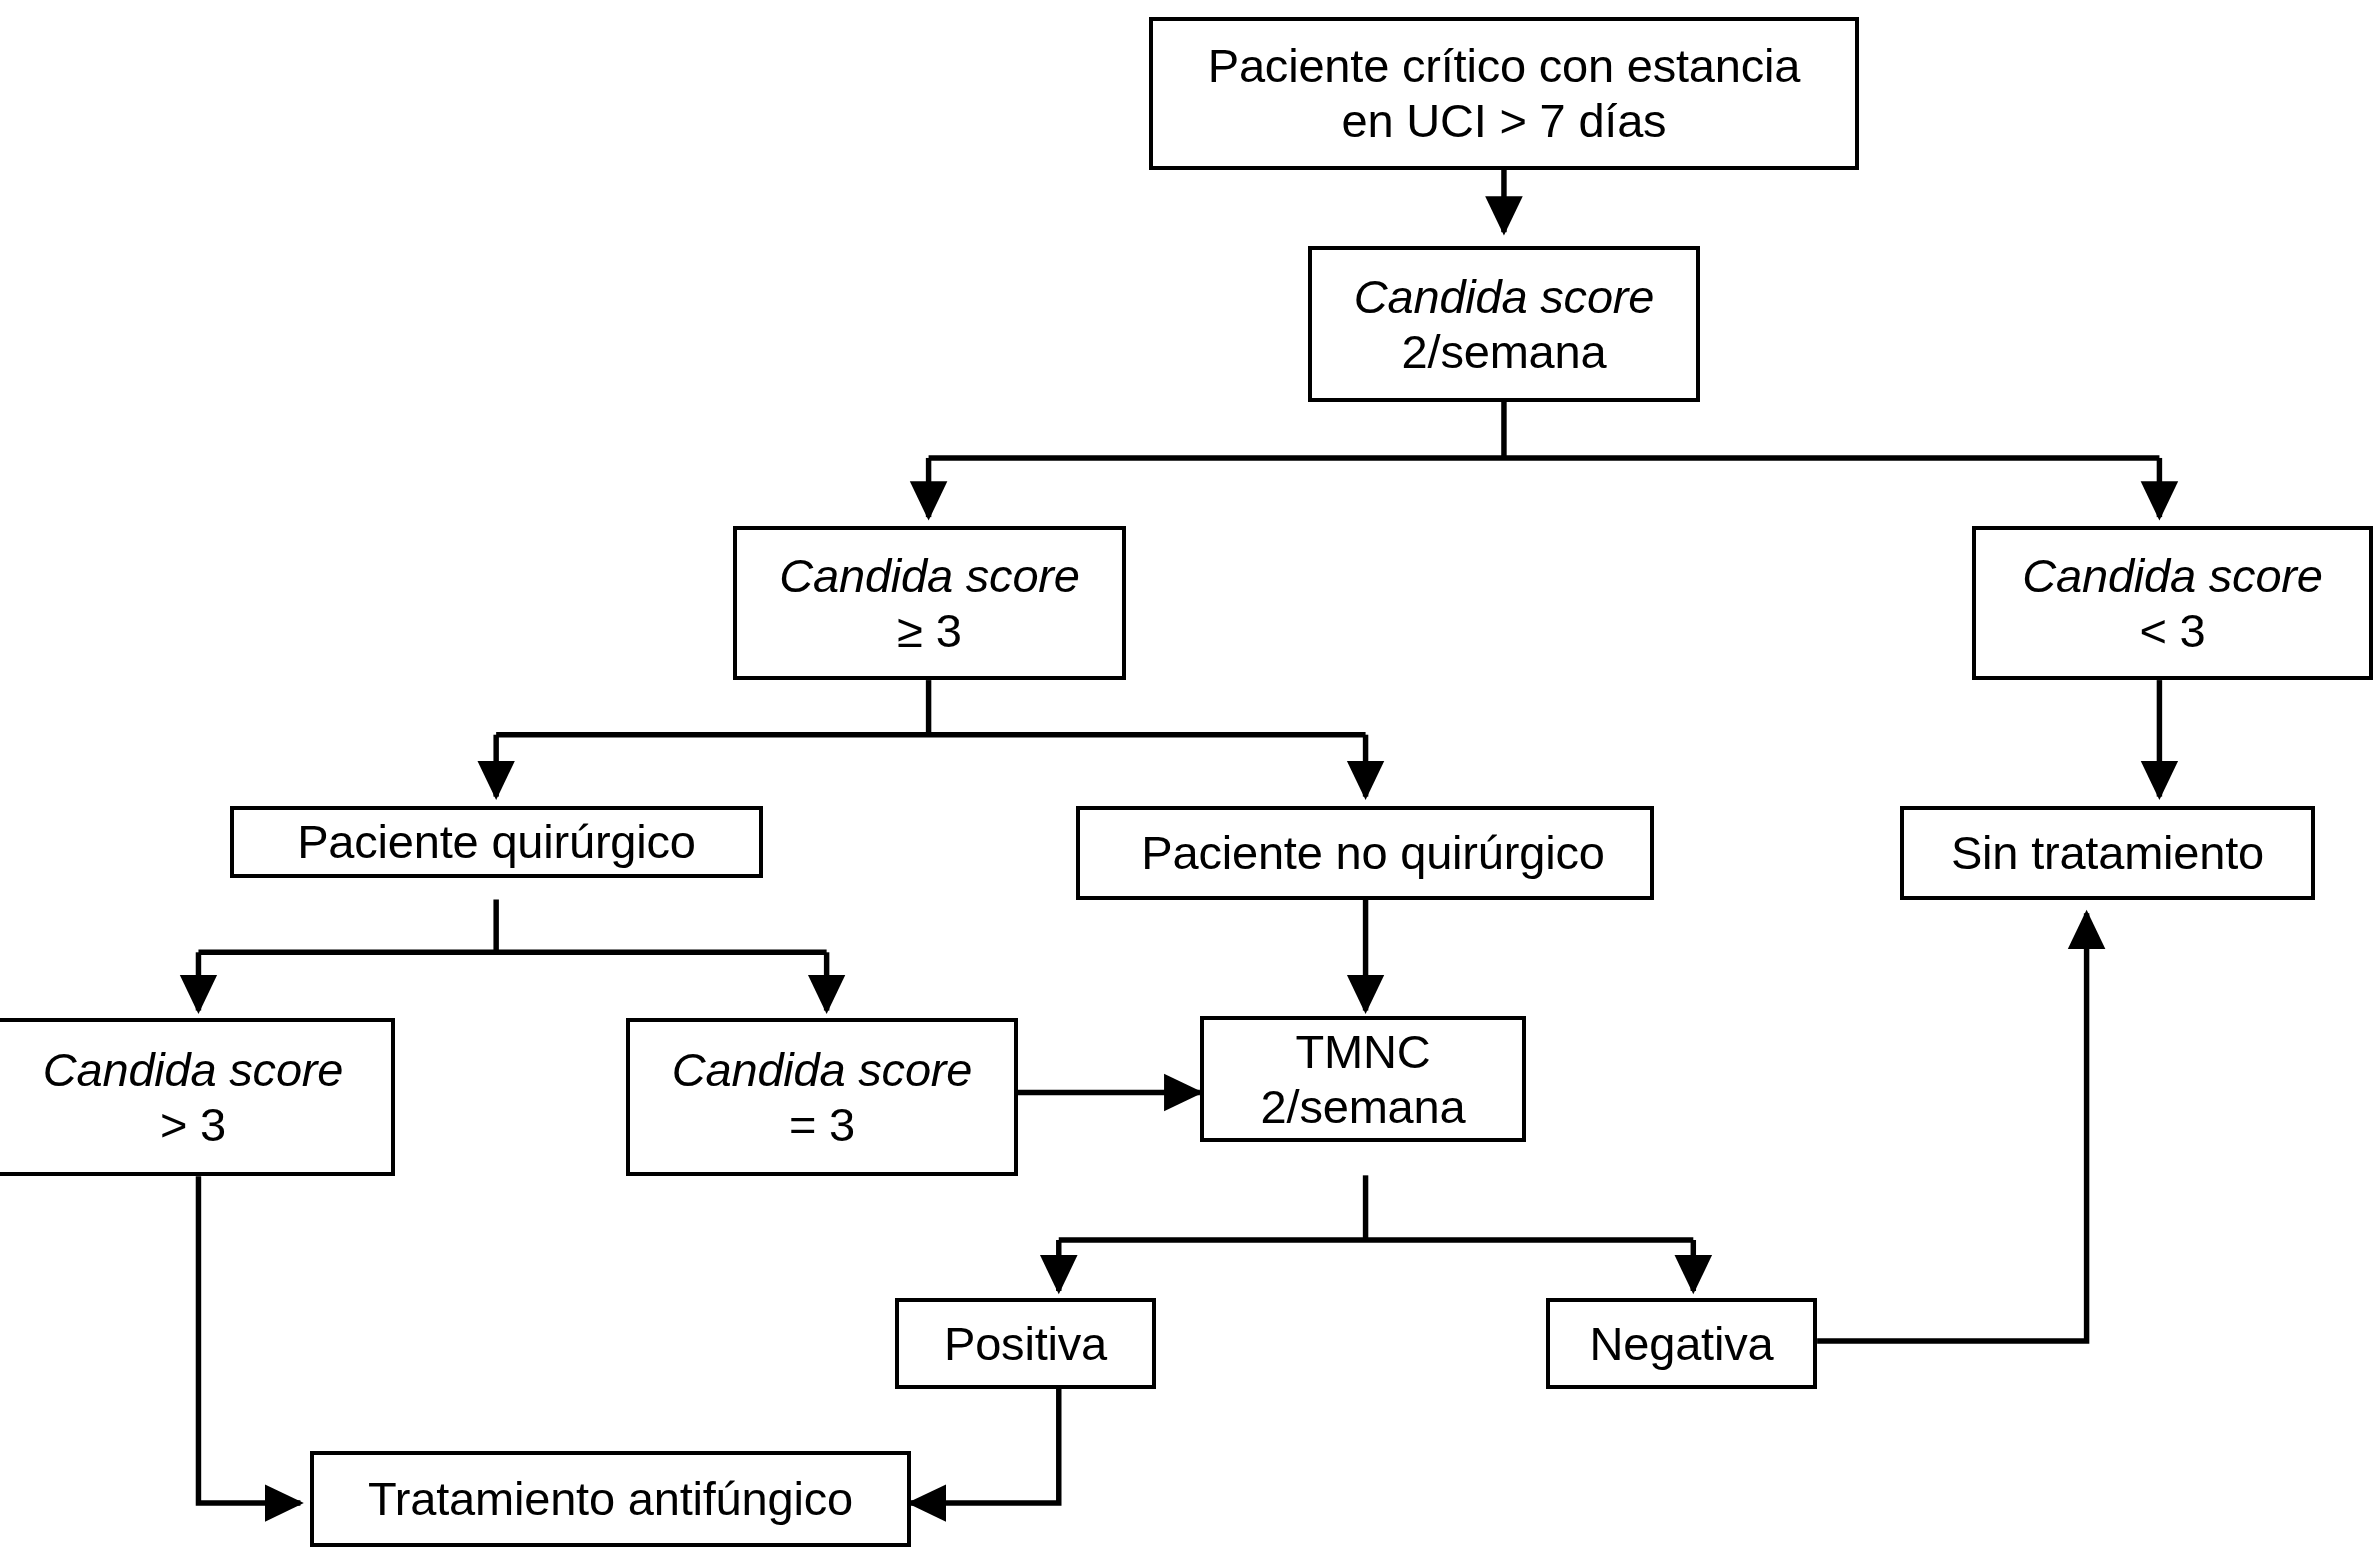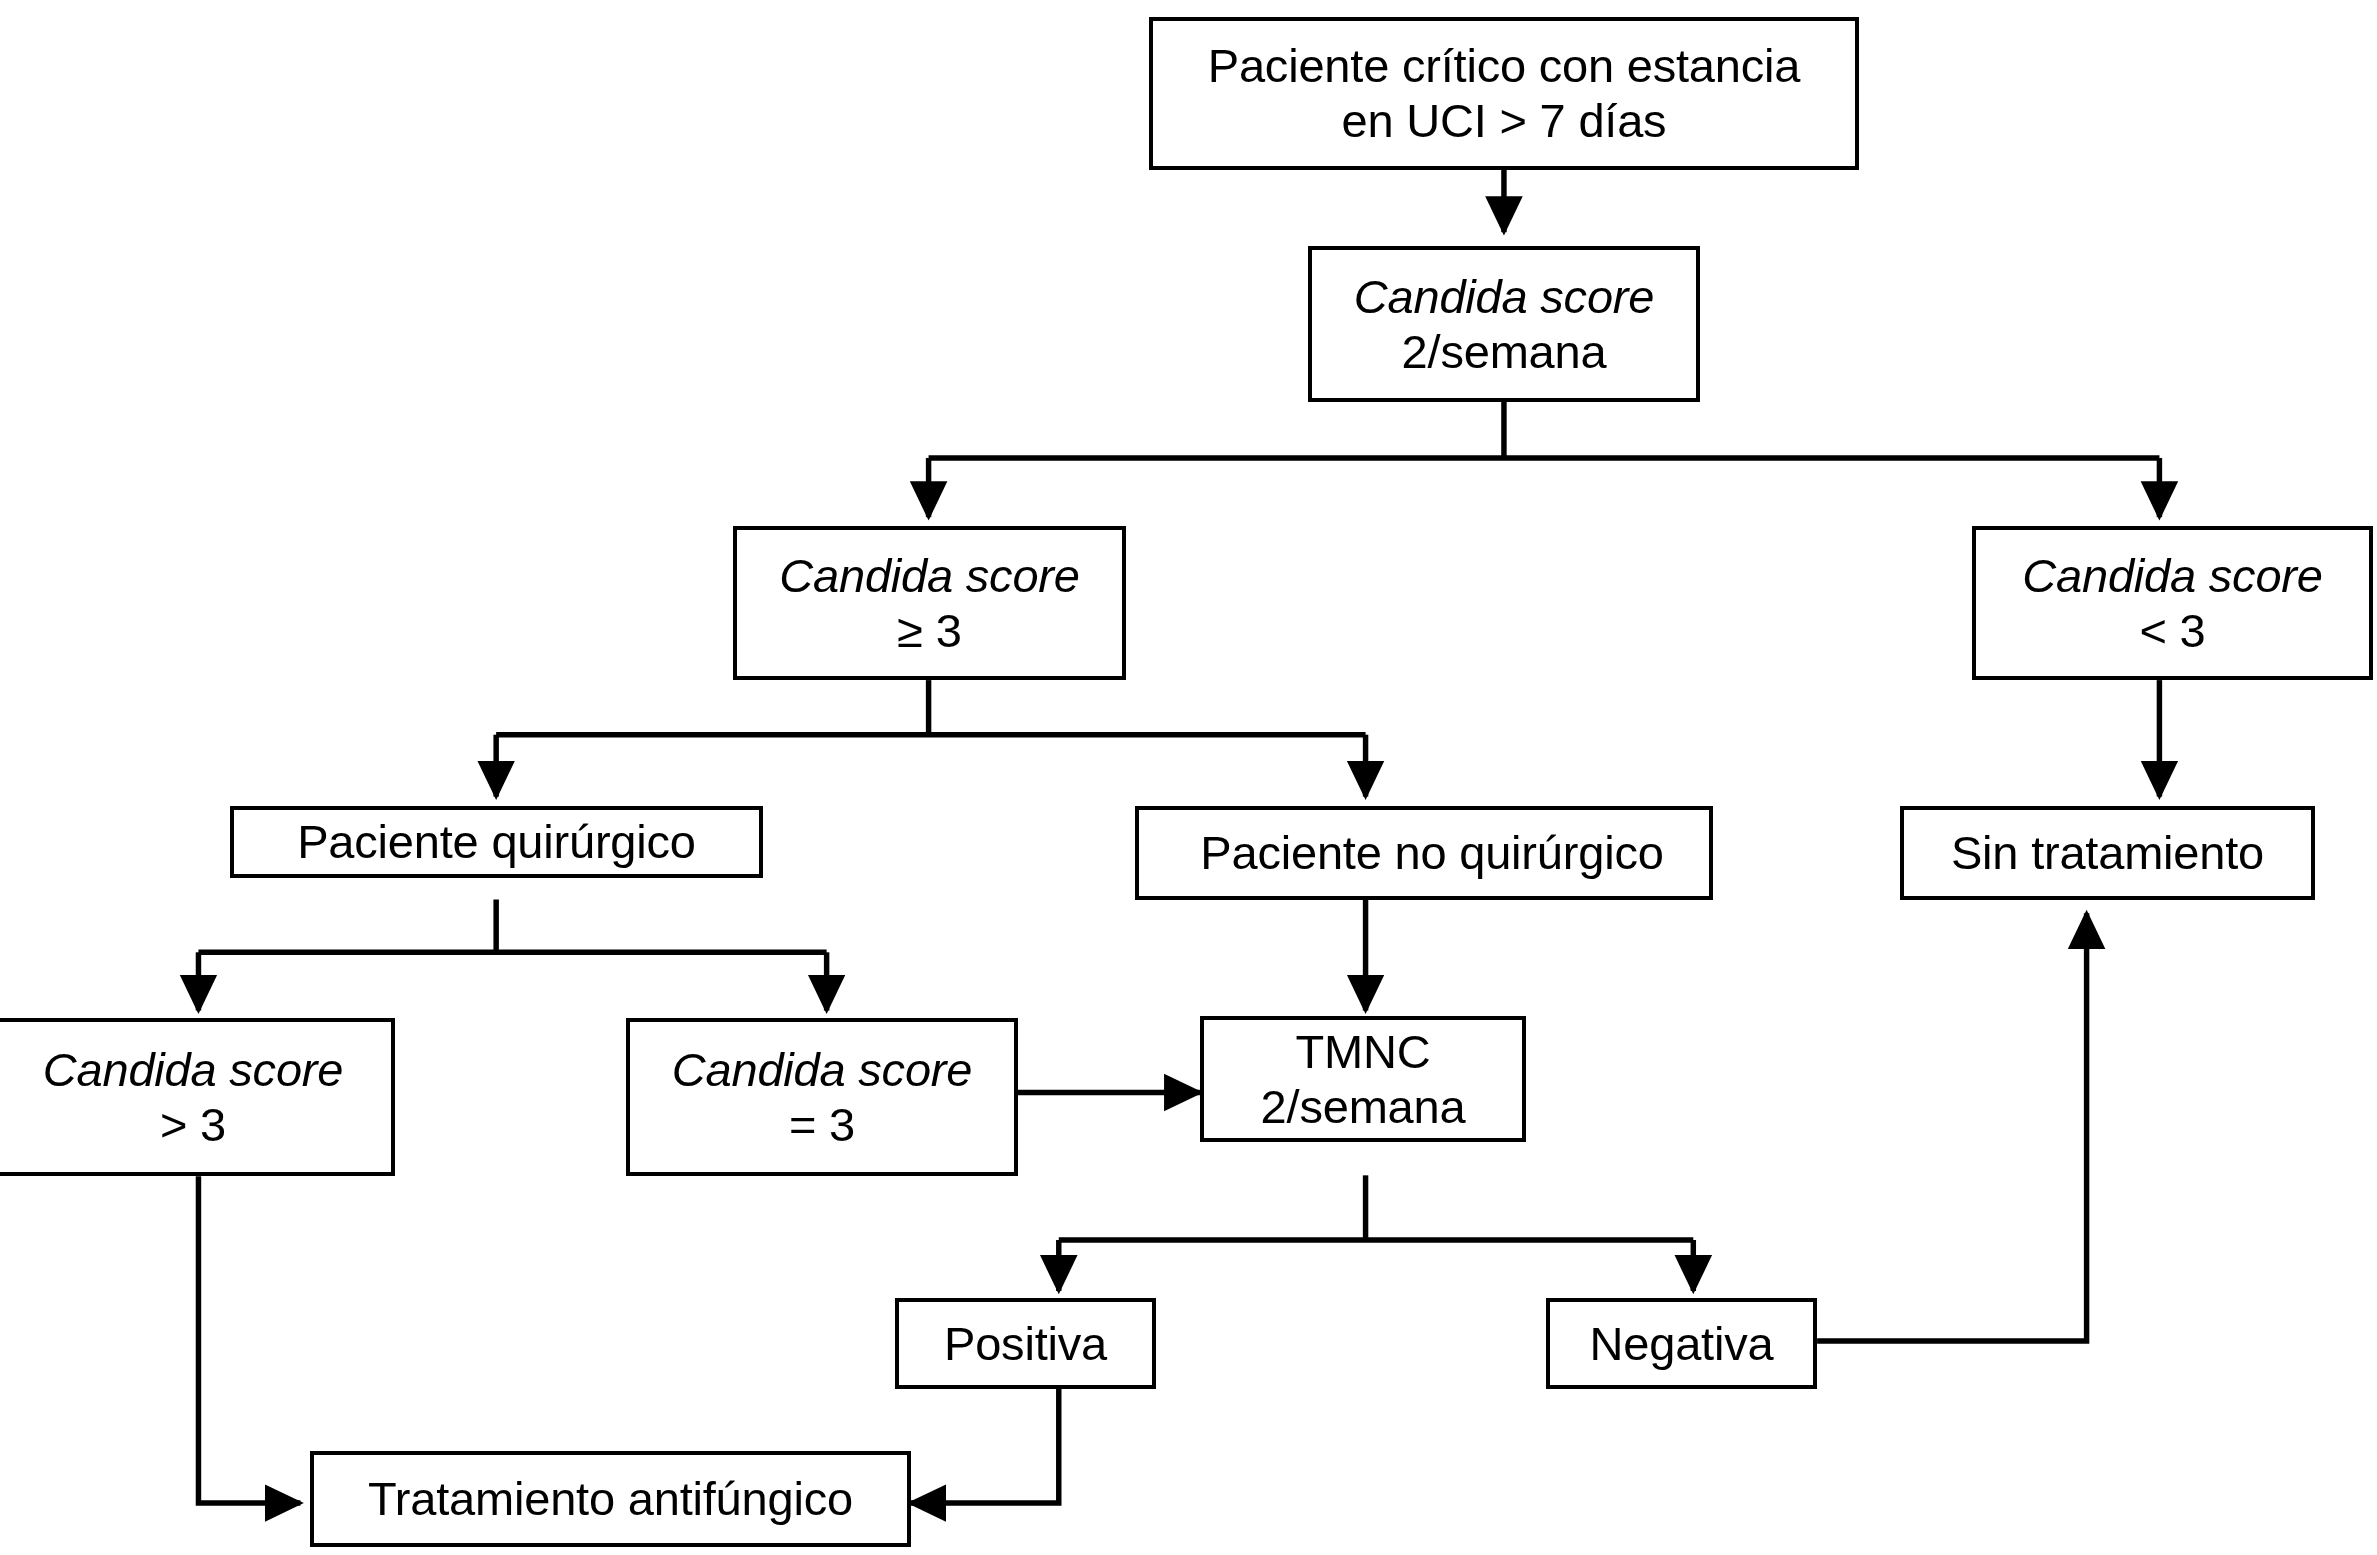--- a/index.html
+++ b/index.html
@@ -111,21 +111,21 @@
 
   <div class="node" style="left:1972px; top:526px; width:401px; height:154px;">
     <span class="ln it">Candida score</span>
     <span class="ln">&lt; 3</span>
   </div>
 
   <div class="node" style="left:230px; top:806px; width:533px; height:72px;">
     <span class="ln">Paciente quirúrgico</span>
   </div>
 
-  <div class="node" style="left:1135px; top:806px; width:578px; height:94px;padding-left:16px;">
+  <div class="node" style="left:1076px; top:806px; width:578px; height:94px;padding-left:16px;">
     <span class="ln">Paciente no quirúrgico</span>
   </div>
 
   <div class="node" style="left:1900px; top:806px; width:415px; height:94px;">
     <span class="ln">Sin tratamiento</span>
   </div>
 
   <div class="node" style="left:-9px; top:1018px; width:404px; height:158px;">
     <span class="ln it">Candida score</span>
     <span class="ln">&gt; 3</span>

